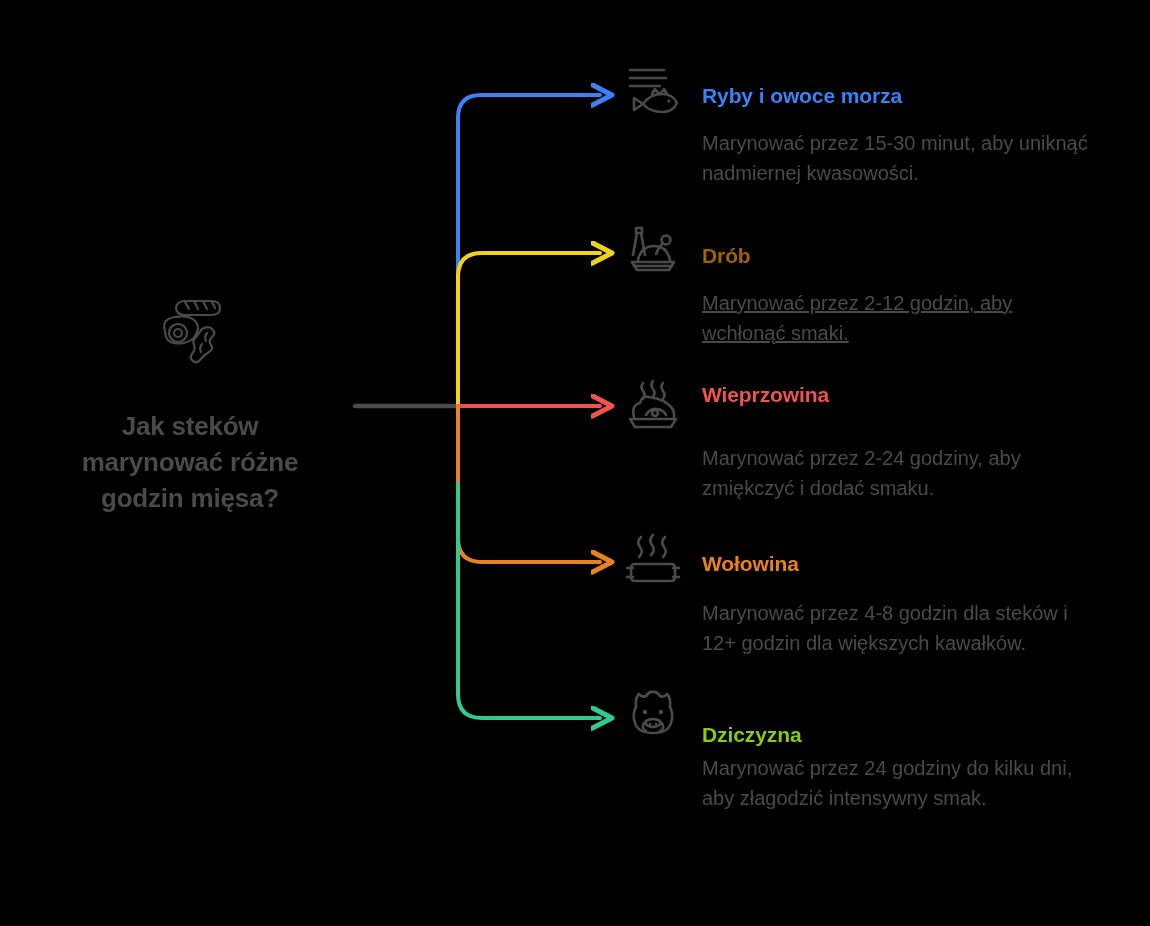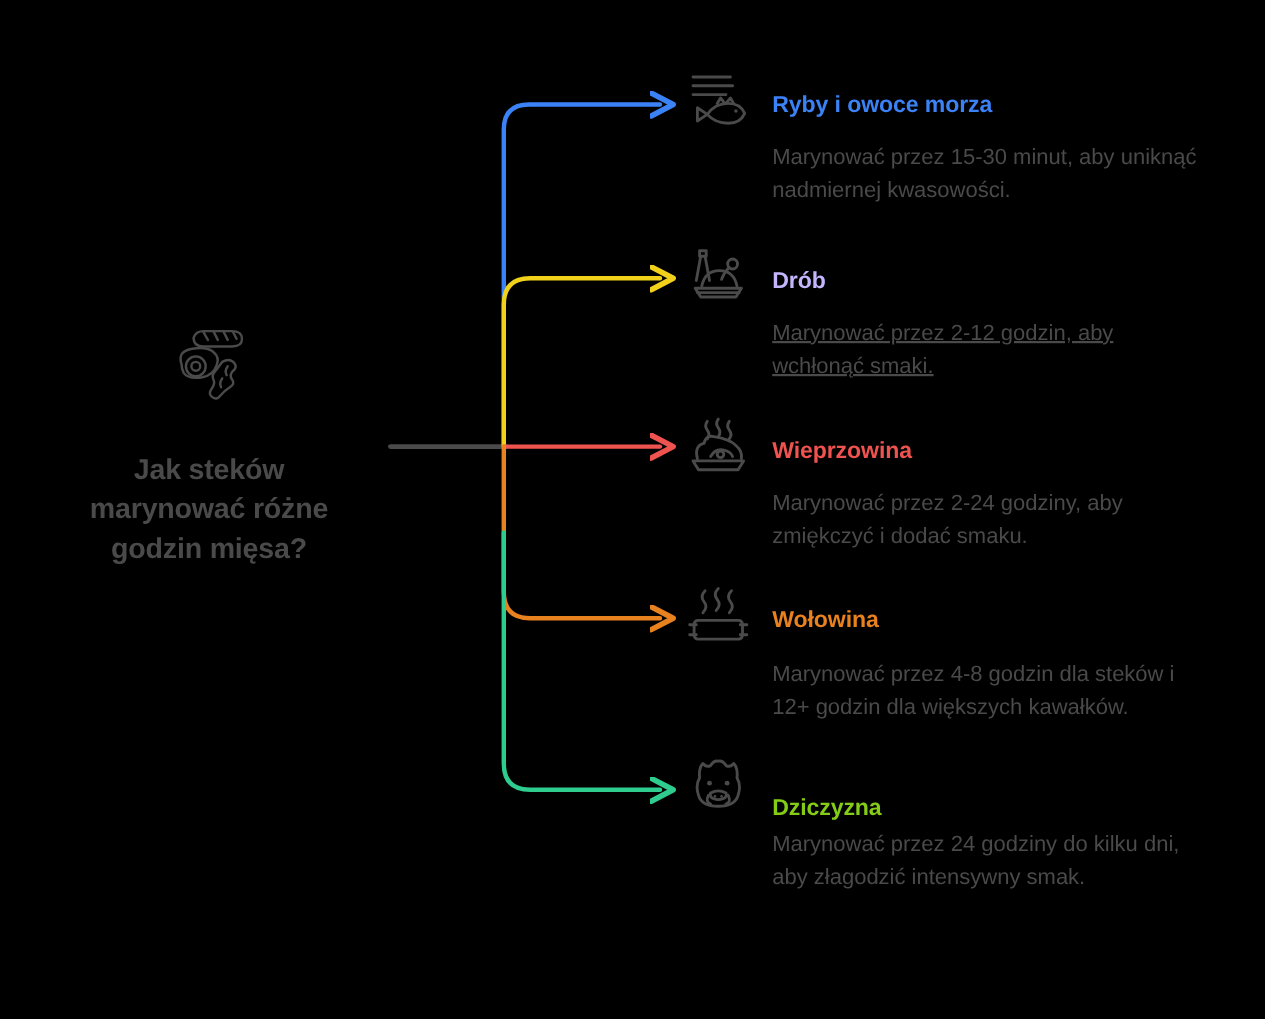--- a/index.html
+++ b/index.html
@@ -90,21 +90,21 @@
   
   #branch-0 { top: 60px; }
   #branch-0 .branch-label { top: 24px; }
   #branch-0 .branch-desc  { margin-top: 10px; }
 
   #branch-1 { top: 220px; }
   #branch-1 .branch-label { top: 24px; }
   #branch-1 .branch-desc  { margin-top: 10px; text-decoration: underline; }
 
   #branch-2 { top: 375px; }
-  #branch-2 .branch-label { top: 23px; }
+  #branch-2 .branch-label { top: 8px; }
   #branch-2 .branch-desc  { margin-top: 10px; }
 
   #branch-3 { top: 530px; }
   #branch-3 .branch-label { top: 22px; }
   #branch-3 .branch-desc  { margin-top: 10px; }
 
   #branch-4 { top: 685px; }
   #branch-4 .branch-label { top: 22px; }
   #branch-4 .branch-desc  { margin-top: 10px; }
 
@@ -202,21 +202,21 @@
     <div class="branch-head">
       <svg class="branch-icon" viewBox="0 0 62 62" fill="none" stroke="#4a4a4a" stroke-width="2.6" stroke-linecap="round" stroke-linejoin="round">
         <path d="M14,8 h6 v5 h-6 z"></path>
         <path d="M15,13 l-4,22 M19,13 l4,22"></path>
         <path d="M16,40 q3,-14 16,-14 q13,0 16,14"></path>
         <circle cx="44" cy="20" r="4.5"></circle>
         <path d="M41,23 q-5,5 -7,11"></path>
         <path d="M10,42 h42 l-5,8 h-32 z"></path>
         <path d="M12,46 h38"></path>
       </svg>
-      <div class="branch-label" style="color: #c4b5fd;">Drób</div>
+      <div class="branch-label" style="color: #a16207;">Drób</div>
     </div>
     <div class="branch-desc">Marynować przez 2-12 godzin, aby wchłonąć smaki.</div>
   </div>
 
   <div class="branch" id="branch-2">
     <div class="branch-head">
       <svg class="branch-icon" viewBox="0 0 62 62" fill="none" stroke="#4a4a4a" stroke-width="2.6" stroke-linecap="round" stroke-linejoin="round">
         <path d="M21,8 q-3,4 0,8 q3,4 0,8"></path>
         <path d="M31,6 q-3,4 0,8 q3,4 0,8"></path>
         <path d="M41,8 q-3,4 0,8 q3,4 0,8"></path>

